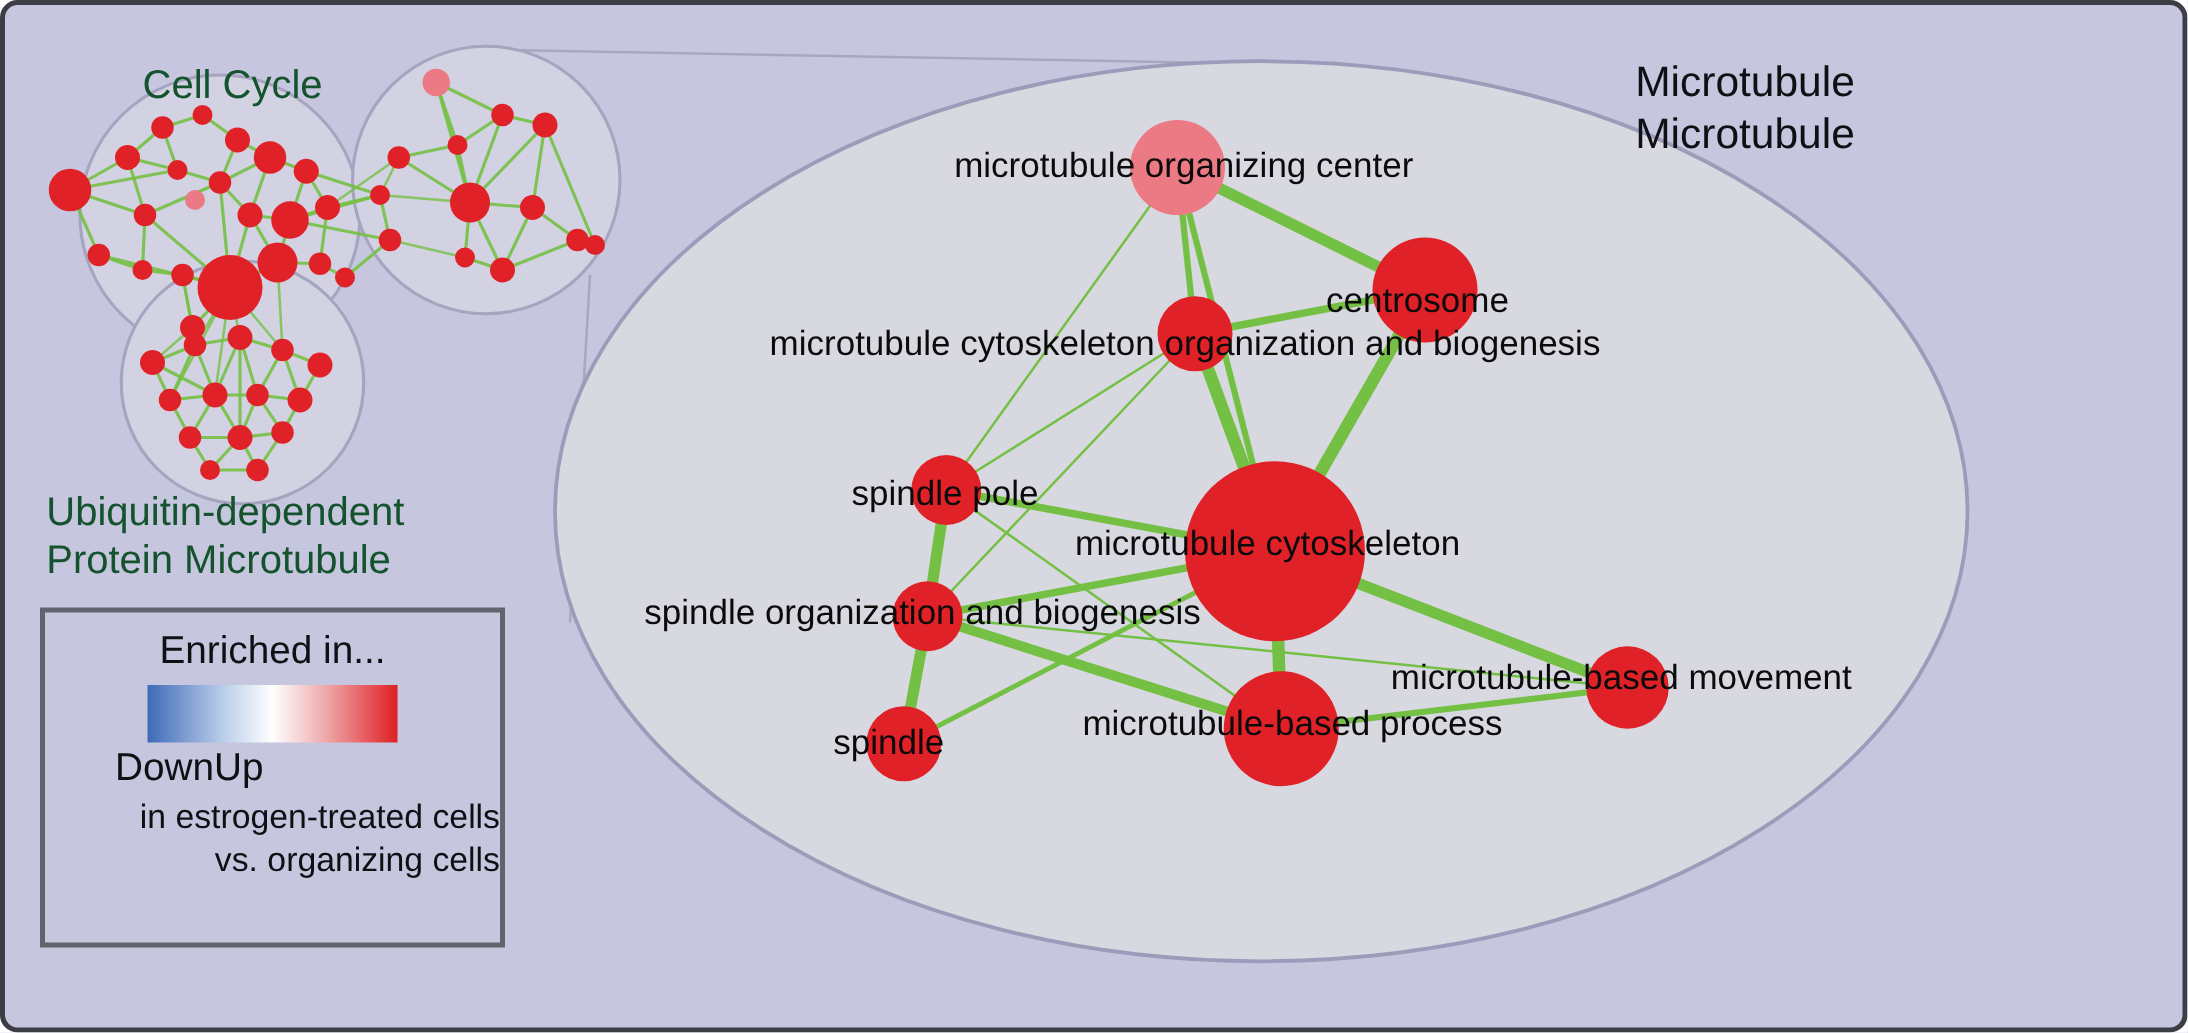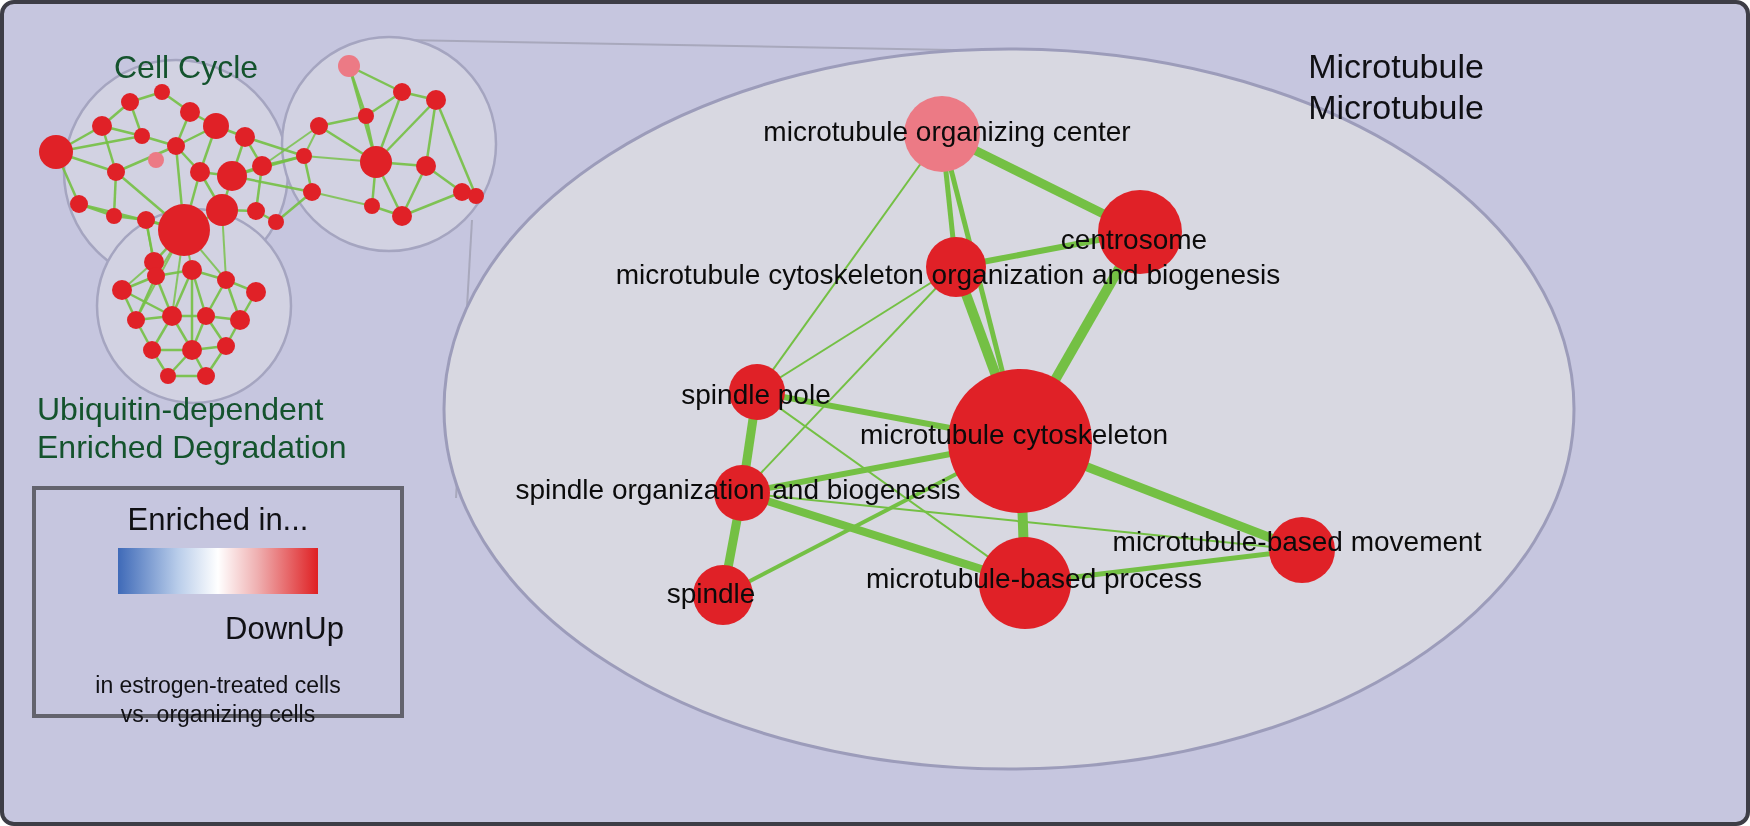--- a/index.html
+++ b/index.html
@@ -6,27 +6,27 @@
   body { width:1750px; height:826px; font-family:"Liberation Sans", sans-serif; }
   .figure {
     position:relative; width:1750px; height:826px; box-sizing:border-box;
     background:#c6c6df; border:4px solid #3d3d46; border-radius:14px; overflow:hidden;
   }
   svg#scene { position:absolute; left:0; top:0; font-family:"Liberation Sans", sans-serif; }
   .overlay { position:absolute; }
   .cluster-title { color:#14532d; font-size:32px; line-height:1.2; white-space:nowrap; }
   .detail-title { left:1242px; top:42px; width:300px; text-align:center; color:#101014; font-size:34px; line-height:1.2; }
   .legend {
-    position:absolute; left:28px; top:482px; width:372px; height:232px;
+    position:absolute; left:28px; top:482px; width:372px; height:272px;
     box-sizing:border-box; border:4px solid #63636d; text-align:center; color:#101014;
   }
   .legend-title { margin-top:12px; font-size:31px; }
   .legend-bar { width:200px; height:46px; margin:10px auto 0 auto; }
-  .legend-ends { display:flex; justify-content:flex-end; width:252px; margin:17px auto 0 auto; font-size:31px; }
-  .legend-caption { font-size:23px; line-height:1.28; margin-top:24px; }
+  .legend-ends { display:flex; justify-content:flex-start; width:252px; margin:2px auto 0 auto; font-size:31px; }
+  .legend-caption { font-size:27px; line-height:1.28; margin-top:4px;text-align:right; }
 </style>
 </head>
 <body>
 
 <div class="figure">
 
   <svg id="scene" width="1750" height="826" viewBox="0 0 1750 826">
       <line x1="400" y1="36" x2="1002" y2="47" stroke="#a8a8bc" stroke-width="2"></line>
       <line x1="468" y1="216" x2="452" y2="494" stroke="#a8a8bc" stroke-width="2"></line>
       <ellipse cx="1005" cy="405" rx="565" ry="360" fill="#d8d8e1" stroke="#9c9cba" stroke-width="3"></ellipse>
@@ -226,21 +226,21 @@
       <text x="734" y="488" text-anchor="middle" dominant-baseline="middle" font-size="28" fill="#0b0b0b">spindle organization and biogenesis</text>
       <text x="1293" y="540" text-anchor="middle" dominant-baseline="middle" font-size="28" fill="#0b0b0b">microtubule-based movement</text>
       <text x="1030" y="577" text-anchor="middle" dominant-baseline="middle" font-size="28" fill="#0b0b0b">microtubule-based process</text>
       <text x="707" y="592" text-anchor="middle" dominant-baseline="middle" font-size="28" fill="#0b0b0b">spindle</text>
     </svg>
 
   <div class="overlay cluster-title" style="left:110px; top:44px;">Cell Cycle</div>
 
   <div class="overlay cluster-title" style="left:33px; top:386px;">
     <div>Ubiquitin-dependent</div>
-    <div>Enriched Degradation</div>
+    <div>Protein Microtubule</div>
   </div>
 
   <div class="overlay detail-title">
     <div>Microtubule</div>
     <div>Microtubule</div>
   </div>
 
   <div class="legend">
     <div class="legend-title">Enriched in...</div>
     <div class="legend-bar" id="legend-bar" style="background: linear-gradient(90deg, rgb(63, 106, 184) 0%, rgb(185, 205, 234) 30%, rgb(255, 255, 255) 50%, rgb(239, 175, 176) 70%, rgb(223, 32, 35) 100%);"></div>

